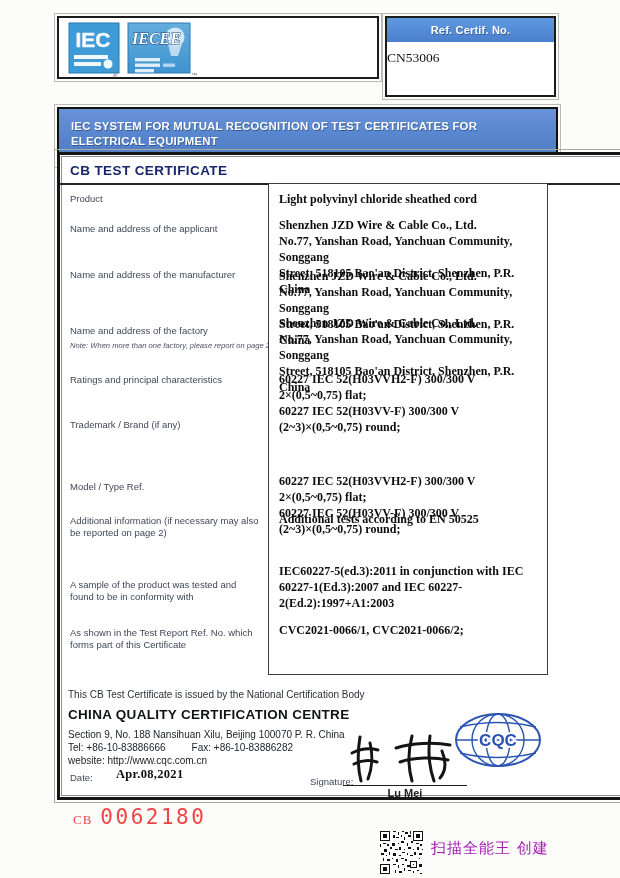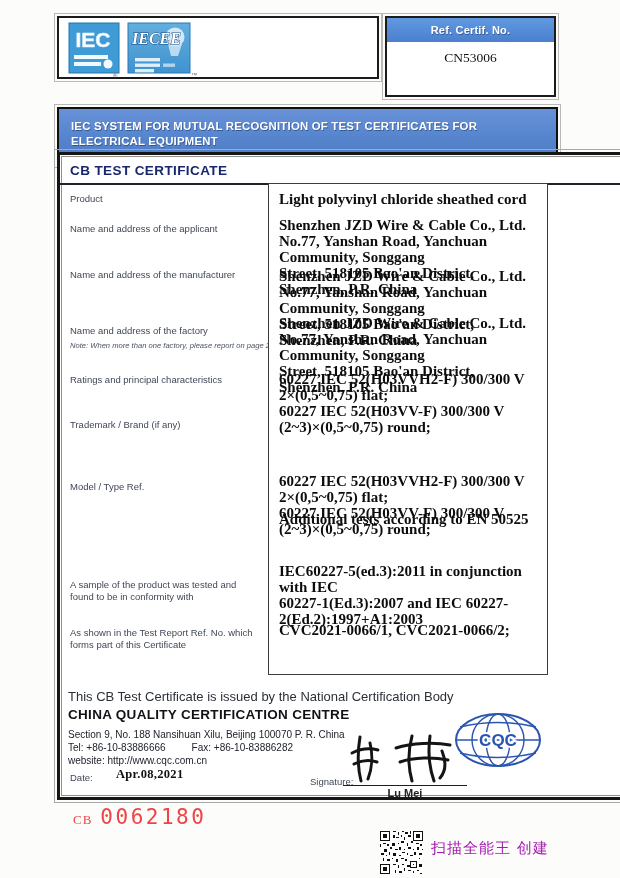--- a/index.html
+++ b/index.html
@@ -8,39 +8,39 @@
         font-family:"Liberation Sans",sans-serif;color:#222;}
   
   .hbox{position:absolute;border:2.5px solid #1b1b1b;background:#fff;outline:1px solid #b9b9b6;outline-offset:2px;}
   .logo-box{left:57px;top:16px;width:322px;height:63px;}
   .iec-emblem{position:absolute;left:9px;top:4px;}
   .iecee-emblem{position:absolute;left:68px;top:4px;}
   .ref-box{left:385px;top:16px;width:171px;height:81px;}
   .ref-head{background:linear-gradient(180deg,#6199e1,#4a7fcd);color:#fff;font-weight:bold;
             font-size:11px;text-align:center;line-height:24px;height:24px;letter-spacing:.2px;
             text-shadow:.6px .6px 0 rgba(25,45,90,.5);}
-  .ref-val{font-family:"Liberation Serif",serif;font-size:13.5px;text-align:center;margin-top:8px;color:#111;}
+  .ref-val{font-family:"Liberation Serif",serif;font-size:13.5px;margin-top:8px;color:#111;}
   
   .banner{position:absolute;left:57px;top:107px;width:501px;height:58px;
           background:linear-gradient(180deg,#6892d8 0%,#5584cd 55%,#4d7cc5 100%);
           border:2.5px solid #101010;outline:1px solid #b9b9b6;outline-offset:2px;
           color:#fff;font-weight:bold;font-size:11.4px;line-height:15px;padding:10px 12px;
           white-space:pre-line;letter-spacing:.2px;text-shadow:.7px .7px 0 rgba(25,45,90,.55);}
   
   .frame{position:absolute;left:57px;top:152px;width:584px;height:648px;border:3px solid #161616;
          background:#fff;outline:1px solid #a8a8a5;outline-offset:2px;}
   .frame-inner-line{position:absolute;inset:1px;border:1px solid #8f8f8c;pointer-events:none;}
   .cert-title{position:absolute;left:0;top:0;width:100%;padding:8px 0 5px 10px;
               border-bottom:2px solid #20242b;color:#17266d;font-weight:bold;font-size:13.5px;letter-spacing:.4px;}
   .lbl{position:absolute;left:10px;width:192px;font-size:9.5px;line-height:11.5px;color:#3f4757;}
   .note{position:absolute;left:10px;width:205px;font-size:7.6px;font-style:italic;color:#4a5264;}
   .valbox{position:absolute;left:208px;top:28px;width:280px;height:492px;border:1.5px solid #3c3c3c;background:#fff;}
   .val{position:absolute;left:10px;right:15px;font-family:"Liberation Serif",serif;font-weight:bold;
-       font-size:15px;line-height:16px;color:#0d0d0d;white-space:pre-line;}
-  .issued{position:absolute;left:8px;top:534px;font-size:13px;color:#2b2f38;}
+       font-size:12px;line-height:16px;color:#0d0d0d;white-space:pre-line;}
+  .issued{position:absolute;left:8px;top:534px;font-size:10px;color:#2b2f38;}
   .ncb-name{position:absolute;left:8px;top:552px;font-size:13.5px;font-weight:bold;color:#101216;letter-spacing:.3px;}
   .ncb-line{position:absolute;left:8px;font-size:10px;color:#20242c;}
   .ncb-tel span{margin-right:26px;}
   .date-val{position:absolute;left:56px;top:612px;font-family:"Liberation Serif",serif;font-weight:bold;
             font-size:12.5px;color:#111;letter-spacing:.3px;}
   .sig-wrap{position:absolute;left:283px;top:630px;width:124px;border-top:1.7px solid #1d1d1d;
             text-align:center;font-size:11px;font-weight:bold;color:#222;padding-top:1px;}
   .sig-ink{position:absolute;left:286px;top:576px;}
   .cqc{position:absolute;left:392px;top:555px;}
   
@@ -98,20 +98,21 @@
     <div class="cert-title">CB TEST CERTIFICATE</div>
 
     <div class="lbl" style="top:38px">Product</div>
     <div class="lbl" style="top:68px">Name and address of the applicant</div>
     <div class="lbl" style="top:114px">Name and address of the manufacturer</div>
     <div class="lbl" style="top:170px">Name and address of the factory</div>
     <div class="note" style="top:186px">Note: When more than one factory, please report on page 2</div>
     <div class="lbl" style="top:219px">Ratings and principal characteristics</div>
     <div class="lbl" style="top:264px">Trademark / Brand (if any)</div>
     <div class="lbl" style="top:326px">Model / Type Ref.</div>
+    <div class="lbl" style="top:360px">Additional information (if necessary may also be reported on page 2)</div>
     <div class="lbl" style="top:424px">A sample of the product was tested and found to be in conformity with</div>
     <div class="lbl" style="top:472px">As shown in the Test Report Ref. No. which forms part of this Certificate</div>
 
     <div class="valbox">
       <div class="val" style="top:7px">Light polyvinyl chloride sheathed cord</div>
       <div class="val" style="top:33px">Shenzhen JZD Wire &amp; Cable Co., Ltd.
 No.77, Yanshan Road, Yanchuan   Community, Songgang
 Street, 518105 Bao'an District, Shenzhen, P.R. China</div>
       <div class="val" style="top:84px">Shenzhen JZD Wire &amp; Cable Co., Ltd.
 No.77, Yanshan Road, Yanchuan   Community, Songgang

